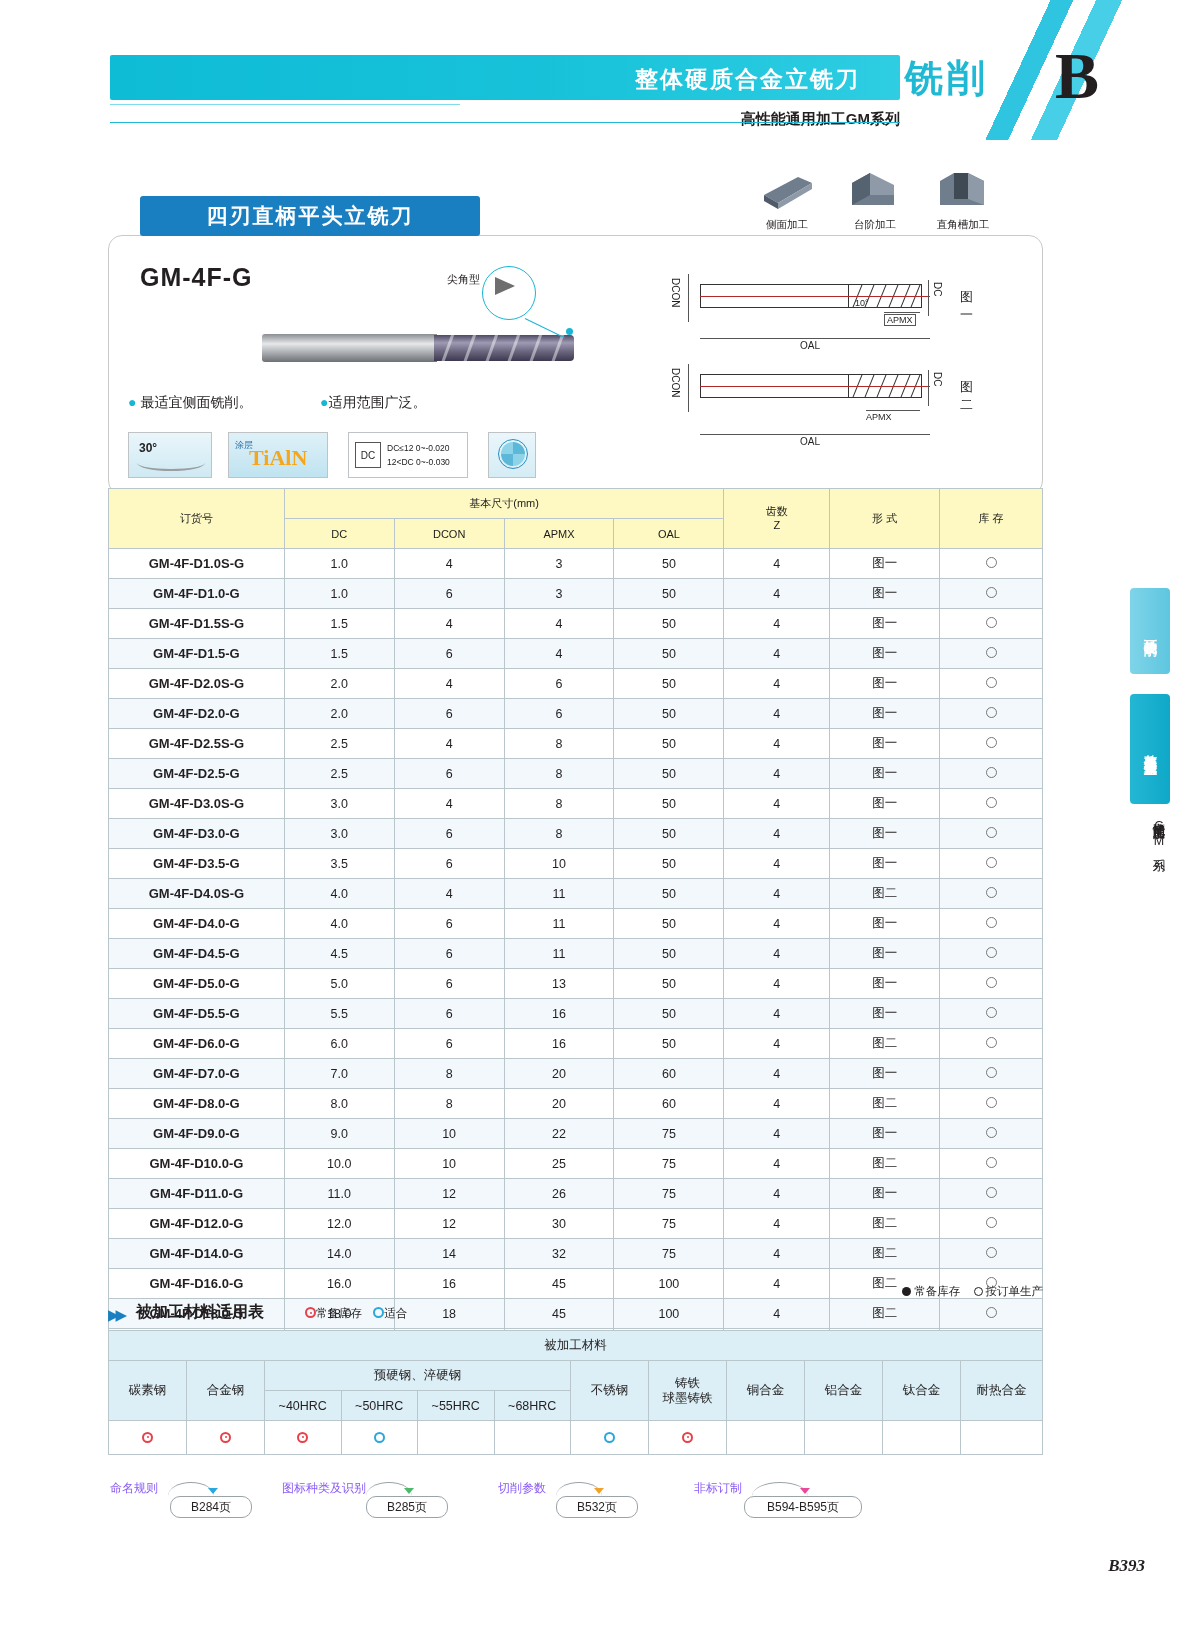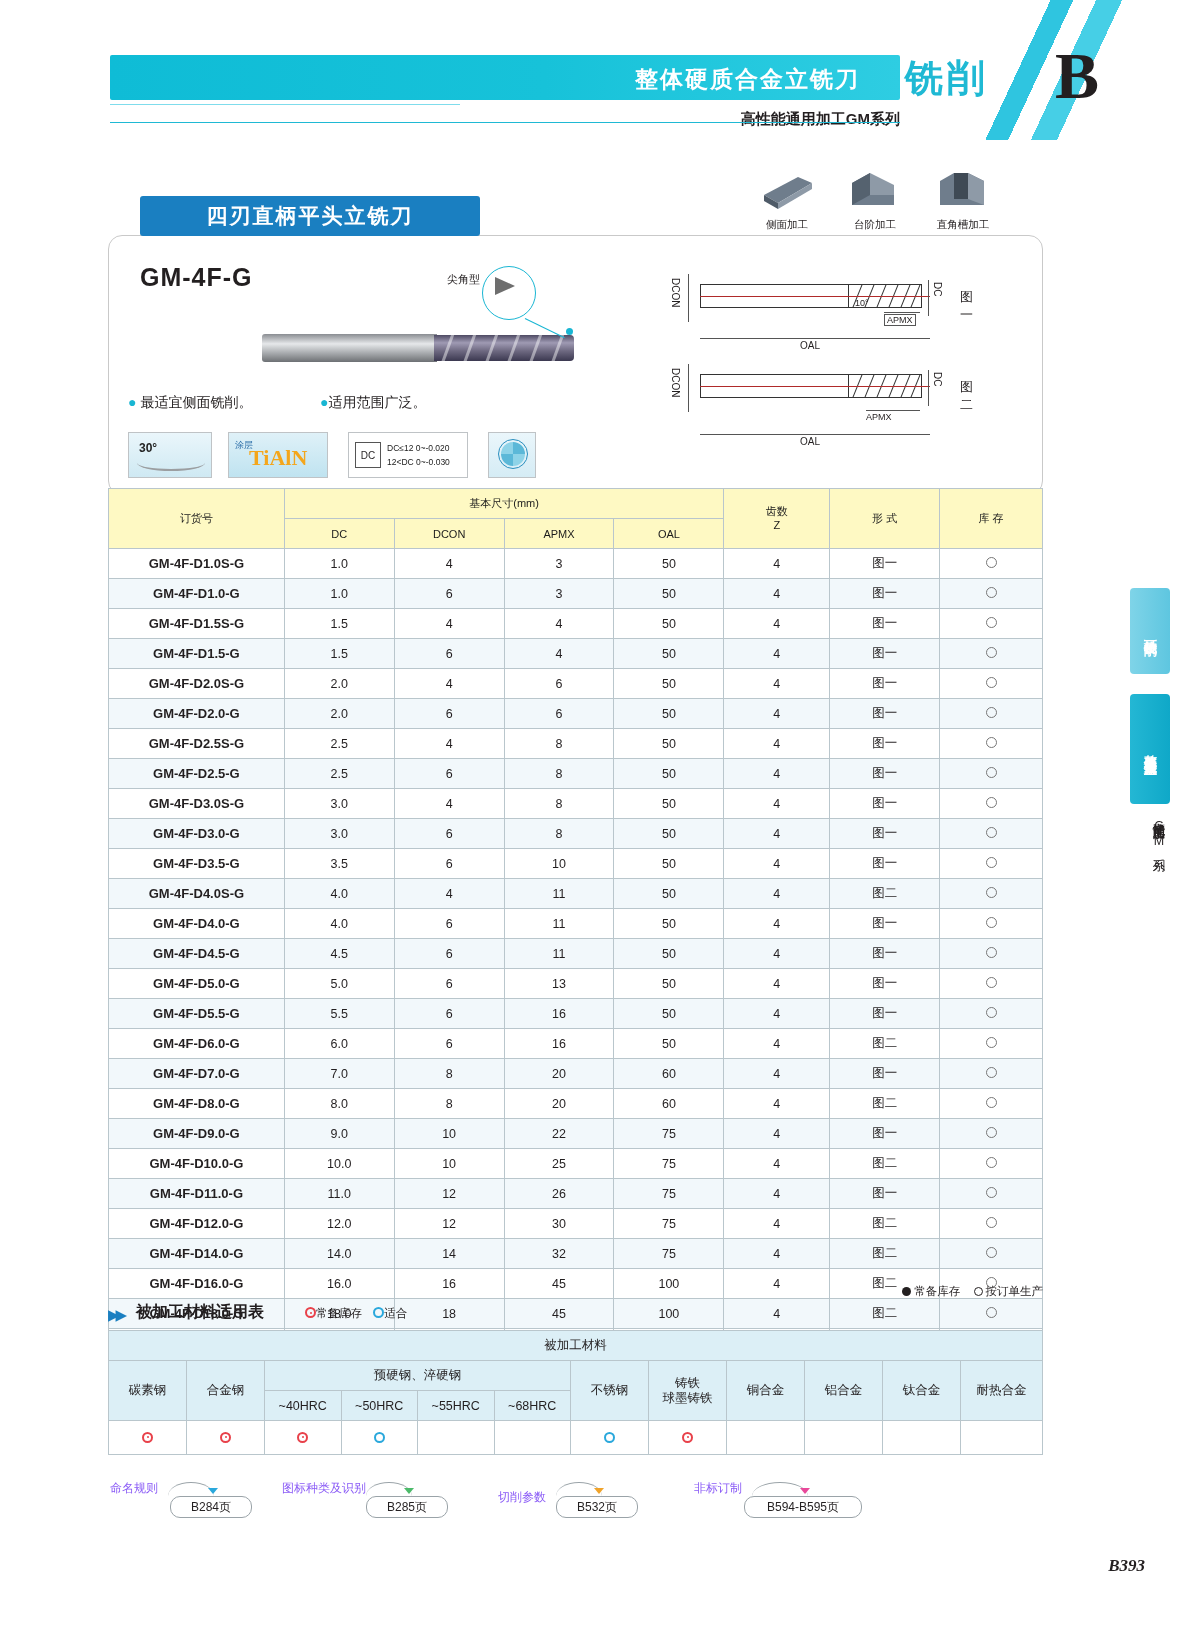--- a/index.html
+++ b/index.html
@@ -677,21 +677,21 @@
 <div class="flink" style="left:110px; top:1480px;">命名规则</div>
 <div class="fcurve" style="left:168px; top:1482px; width:46px;"></div>
 <div class="tri" style="left:208px; top:1488px; border-top:6px solid #2aa8dc;"></div>
 <div class="fbtn" style="left:170px; top:1496px; width:82px;">B284页</div>
 
 <div class="flink" style="left:282px; top:1480px;">图标种类及识别</div>
 <div class="fcurve" style="left:366px; top:1482px; width:46px;"></div>
 <div class="tri" style="left:404px; top:1488px; border-top:6px solid #4cba6a;"></div>
 <div class="fbtn" style="left:366px; top:1496px; width:82px;">B285页</div>
 
-<div class="flink" style="left:498px; top:1480px;margin-top:9px;">切削参数</div>
+<div class="flink" style="left:498px; top:1480px;">切削参数</div>
 <div class="fcurve" style="left:556px; top:1482px; width:46px;"></div>
 <div class="tri" style="left:594px; top:1488px; border-top:6px solid #f0a32a;"></div>
 <div class="fbtn" style="left:556px; top:1496px; width:82px;">B532页</div>
 
 <div class="flink" style="left:694px; top:1480px;">非标订制</div>
 <div class="fcurve" style="left:752px; top:1482px; width:56px;"></div>
 <div class="tri" style="left:800px; top:1488px; border-top:6px solid #e8499a;"></div>
 <div class="fbtn" style="left:744px; top:1496px; width:118px;border-radius:10px;">B594-B595页</div>
 
 <div class="page-no">B393</div>

